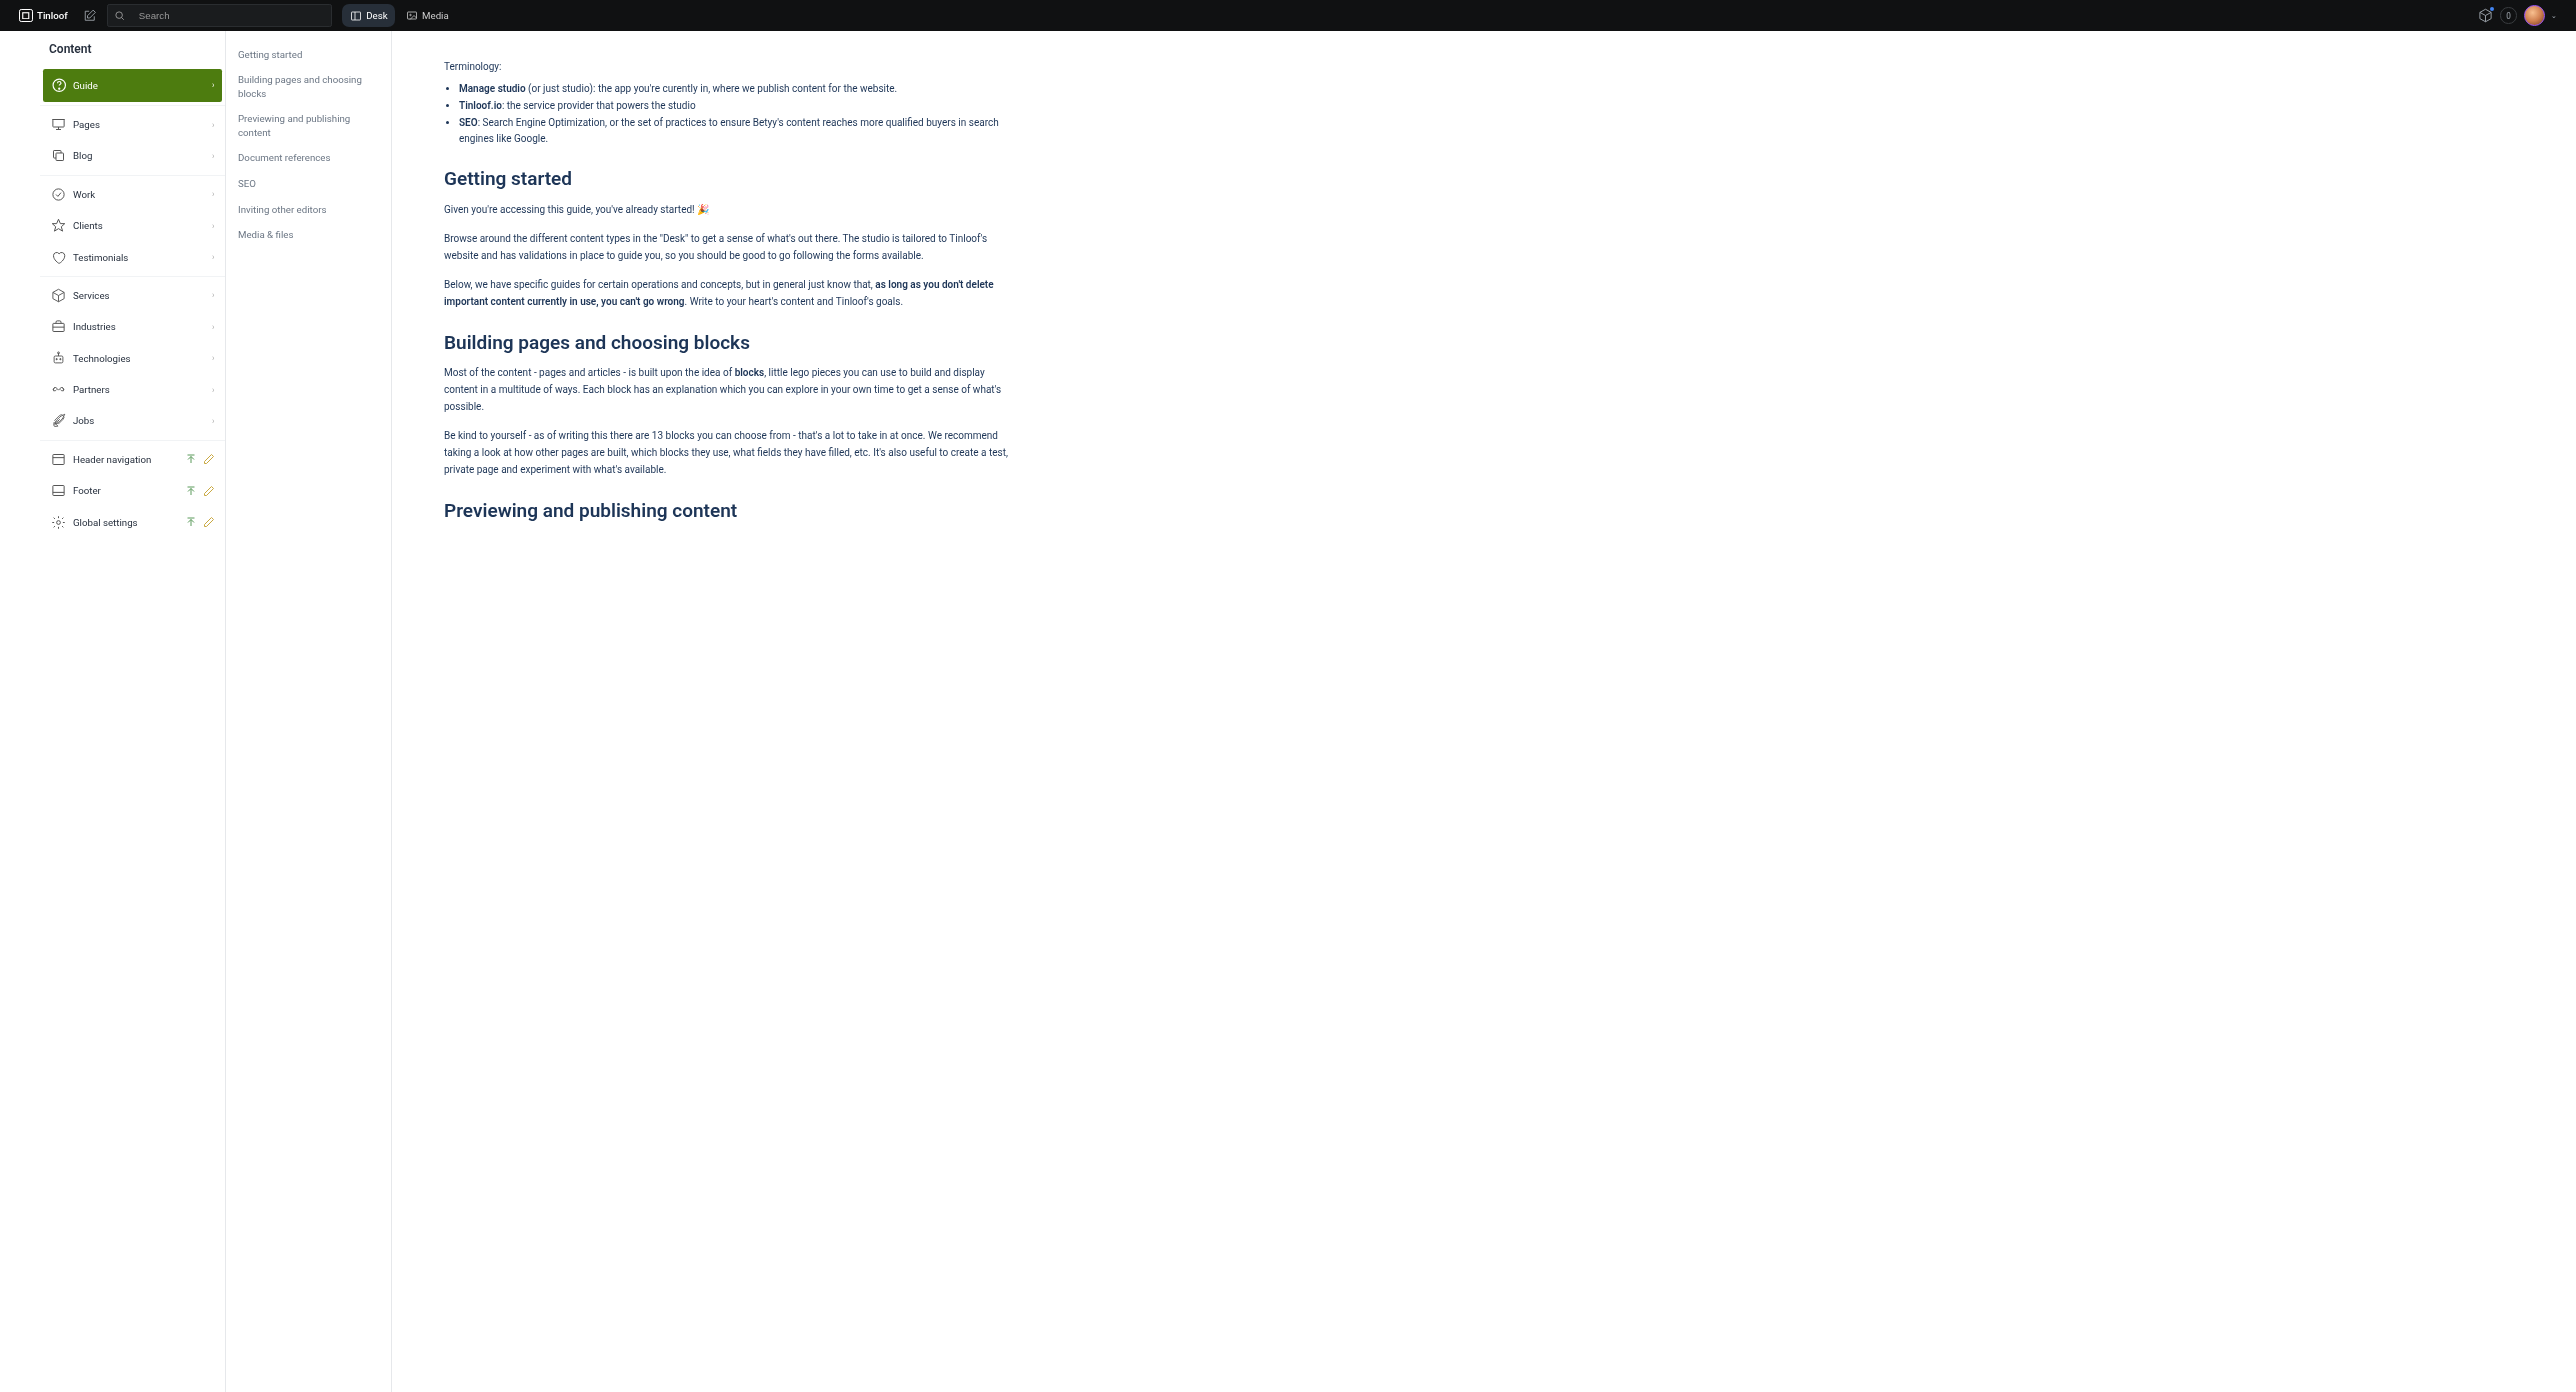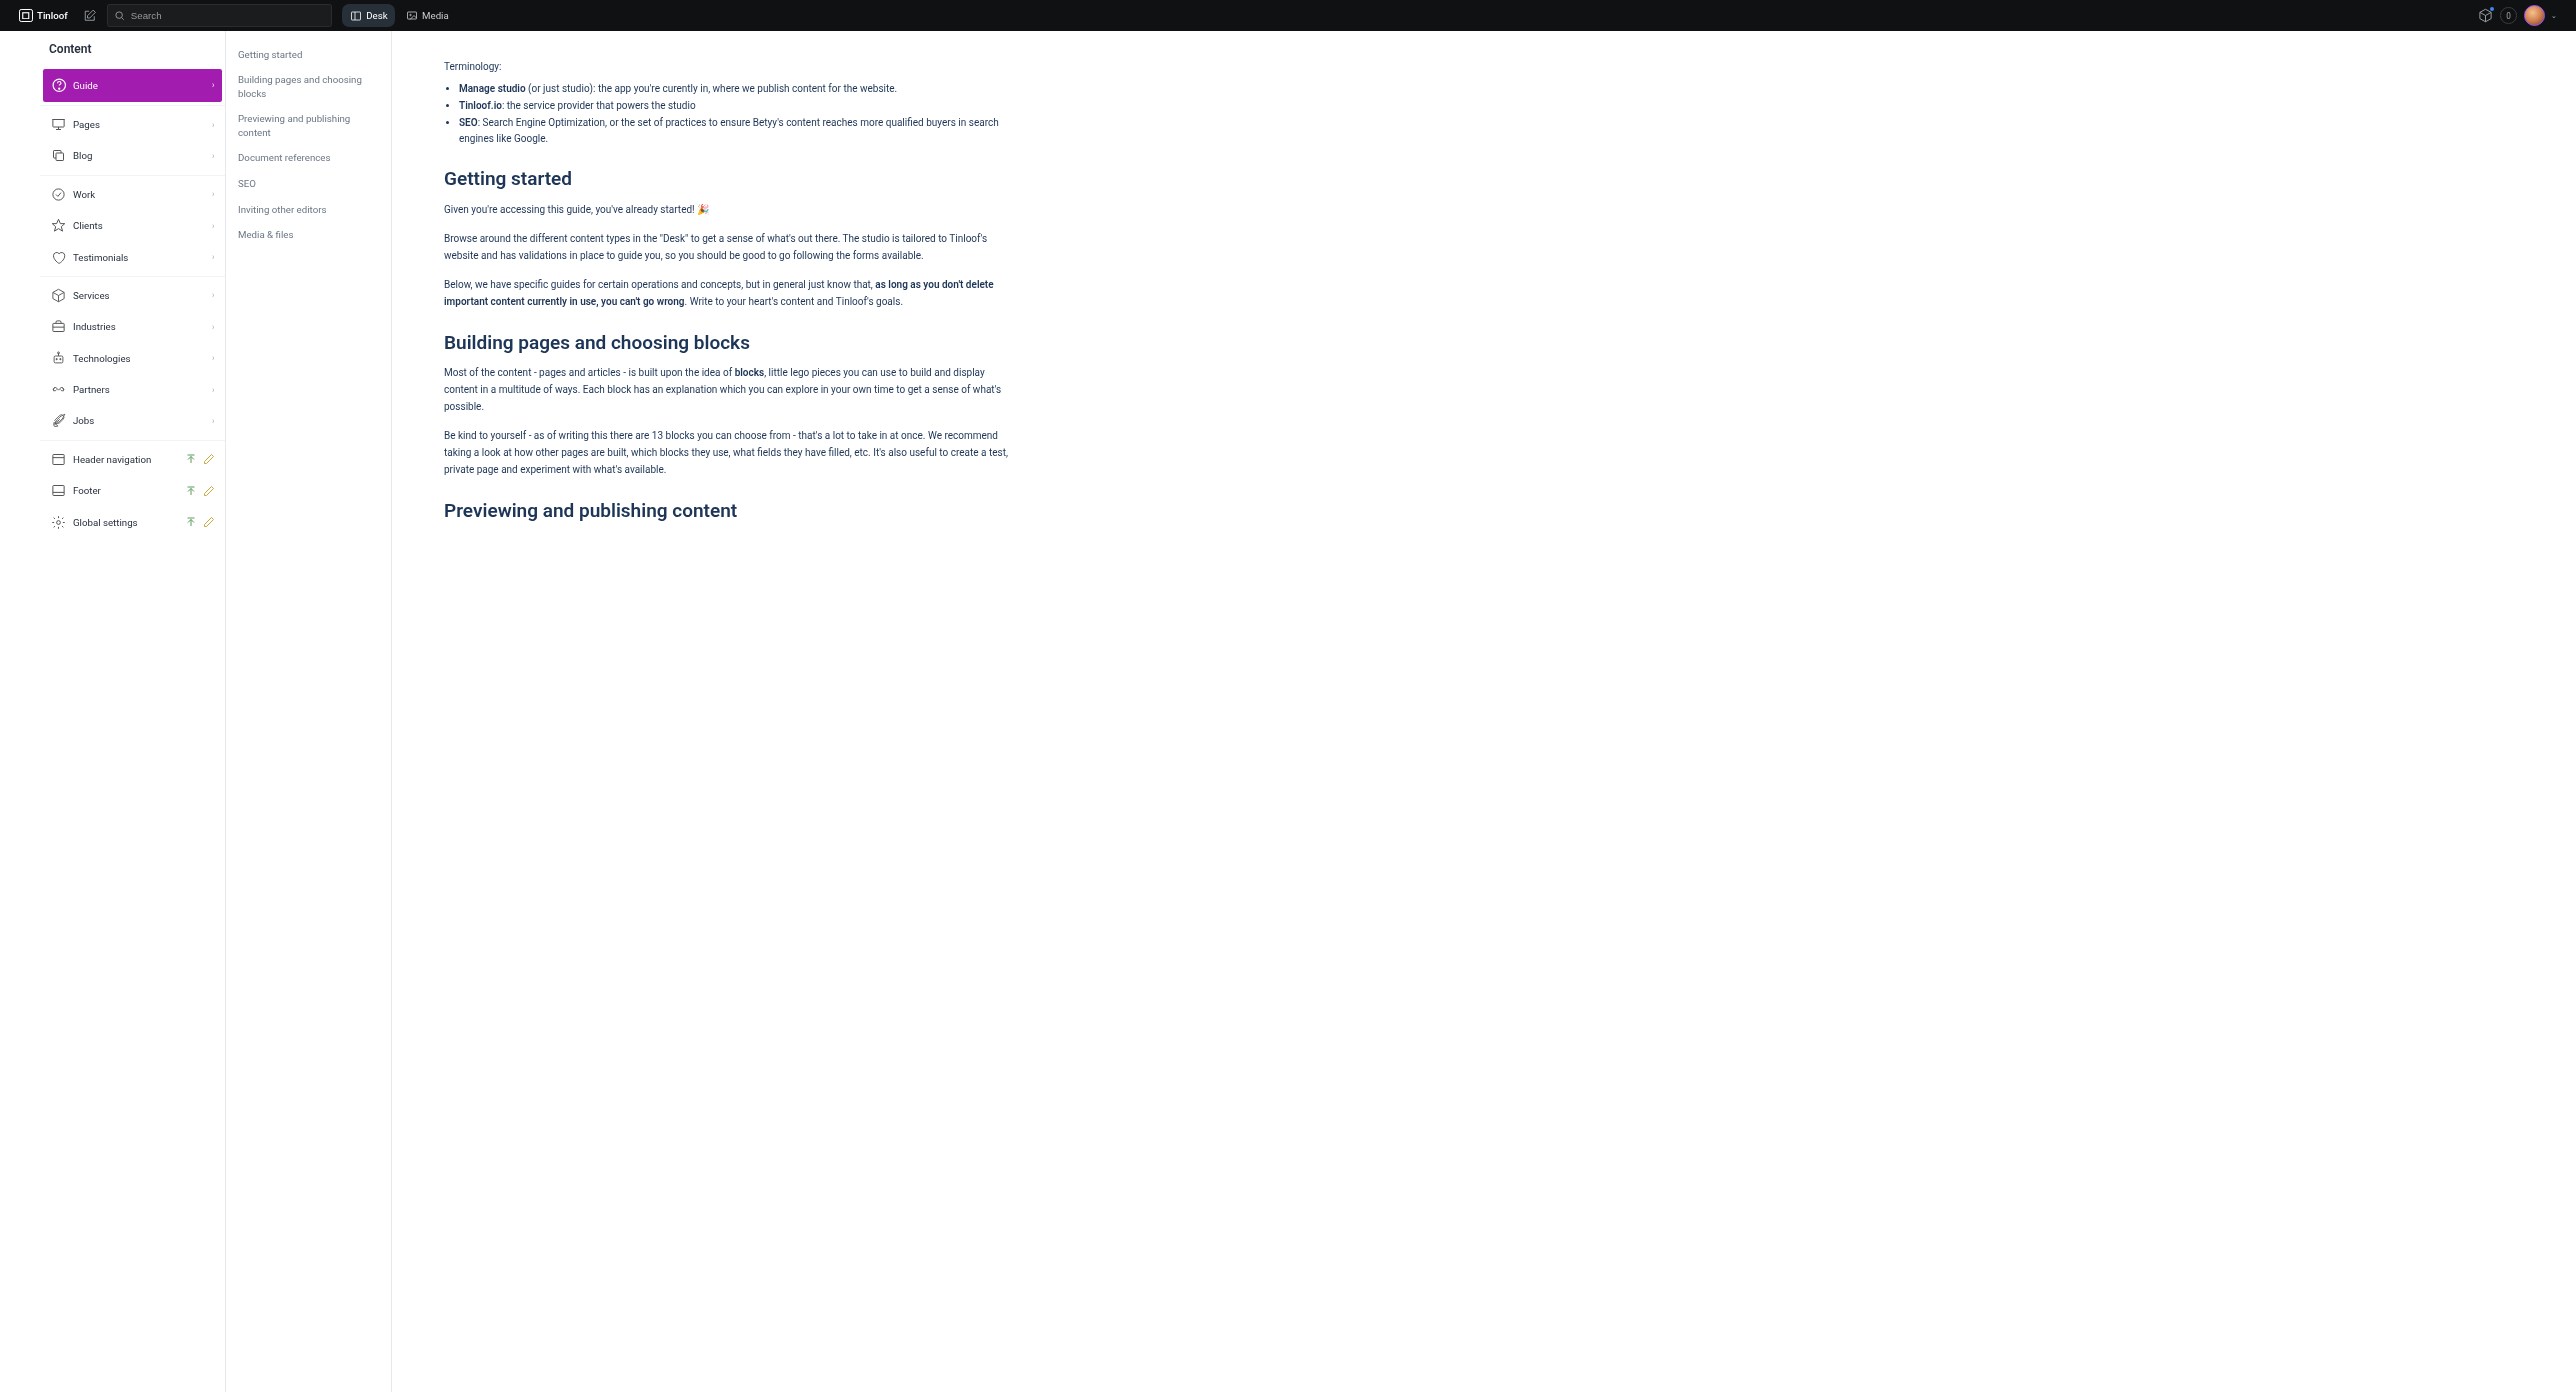--- a/index.html
+++ b/index.html
@@ -4,21 +4,21 @@
 <style>
 * { margin: 0; padding: 0; box-sizing: border-box; }
 body { font-family: -apple-system, BlinkMacSystemFont, "Segoe UI", Roboto, sans-serif; background: #fff; color: #262f3d; overflow: hidden; }
 
 
 .topbar { display: flex; align-items: center; height: 31px; background: #101112; padding: 0 13px; gap: 4.5px; }
 .logo { display: flex; align-items: center; gap: 4.5px; color: #fff; padding: 0 6px; }
 .logo-mark { width: 13.5px; height: 13.5px; border: 1.1px solid #fff; border-radius: 2.2px; display: inline-flex; align-items: center; justify-content: center; font-size: 7.5px; }
 .logo-text { font-size: 9.7px; font-weight: 500; }
 .compose-btn { width: 24px; height: 24px; display: flex; align-items: center; justify-content: center; color: #9ea5ad; border-radius: 2.2px; }
-.search-box { flex: 0 0 auto; display: flex; align-items: center; background: #1a1c1e; border: 0.7px solid #2a2d30; border-radius: 2.2px; height: 22.5px; width: 225px; padding: 0 6px; gap: 6px; }
+.search-box { flex: 0 0 auto; display: flex; align-items: center; background: #1a1c1e; border: 0.7px solid #2a2d30; border-radius: 2.2px; height: 22.5px; width: 225px; padding: 0 6px; gap: 14px; }
 .search-box input { background: transparent; border: none; outline: none; color: #fff; font-size: 9.7px; flex: 1; }
 .search-box input::placeholder { color: #999; }
 .topnav { display: flex; gap: 3px; margin-left: 6px; }
 .topnav-item { display: flex; align-items: center; gap: 4.5px; padding: 0 7.5px; height: 22.5px; border-radius: 2.2px; font-size: 9.7px; color: #ccc; }
 .topnav-item.active { background: #272f39; color: #fff; border-radius: 7px; }
 .topbar-right { margin-left: auto; display: flex; align-items: center; gap: 7.5px; padding-right: 6px; }
 .box-icon { width: 15px; height: 15px; color: #9ea5ad; position: relative; }
 .badge-dot { position: absolute; top: -1.5px; right: -1.5px; width: 4.5px; height: 4.5px; background: #4285f4; border-radius: 50%; }
 .count-badge { border: 0.7px solid #3a3d40; color: #9ea5ad; border-radius: 50%; width: 16.5px; height: 16.5px; display: flex; align-items: center; justify-content: center; font-size: 8.2px; }
 .avatar { width: 21px; height: 21px; border-radius: 50%; border: 1.1px solid #a259ff; background: radial-gradient(circle at 40% 35%, #f8c090 0%, #d08050 50%, #6a3520 100%); }
@@ -32,21 +32,21 @@
 .panel3 { flex: 1; padding: 30px 52px 22.5px 52px; overflow-y: auto; }
 
 
 .sidebar-title { font-size: 12px; font-weight: 600; padding: 10.5px 9px; color: #262f3d; }
 .sidebar-group { padding: 3px 3px; border-top: 0.7px solid #f1f3f5; }
 .sidebar-group:first-of-type { border-top: none; }
 .sidebar-item { display: flex; align-items: center; padding: 8.2px 7.5px; border-radius: 2.2px; font-size: 9.7px; color: #262f3d; cursor: pointer; }
 .sidebar-item .icn { width: 22.5px; display: flex; align-items: center; justify-content: flex-start; color: #555; }
 .sidebar-item .lbl { flex: 1; }
 .sidebar-item .chev { color: #aaa; font-size: 8.2px; }
-.sidebar-item.active { background: #a21caf; color: #fff; }
+.sidebar-item.active { background: #4d7c0f; color: #fff; }
 .sidebar-item.active .icn, .sidebar-item.active .chev { color: #fff; }
 .sidebar-item .actions { display: flex; gap: 6px; align-items: center; }
 .action-ico { color: #5a9a5a; width: 12px; height: 12px; }
 .action-ico.pencil { color: #c9a840; }
 
 
 .toc-item { font-size: 9.7px; color: #6b7684; padding: 6px 4.5px; cursor: pointer; line-height: 1.4; }
 
 
 .content { max-width: 569px; color: #323c50; }

